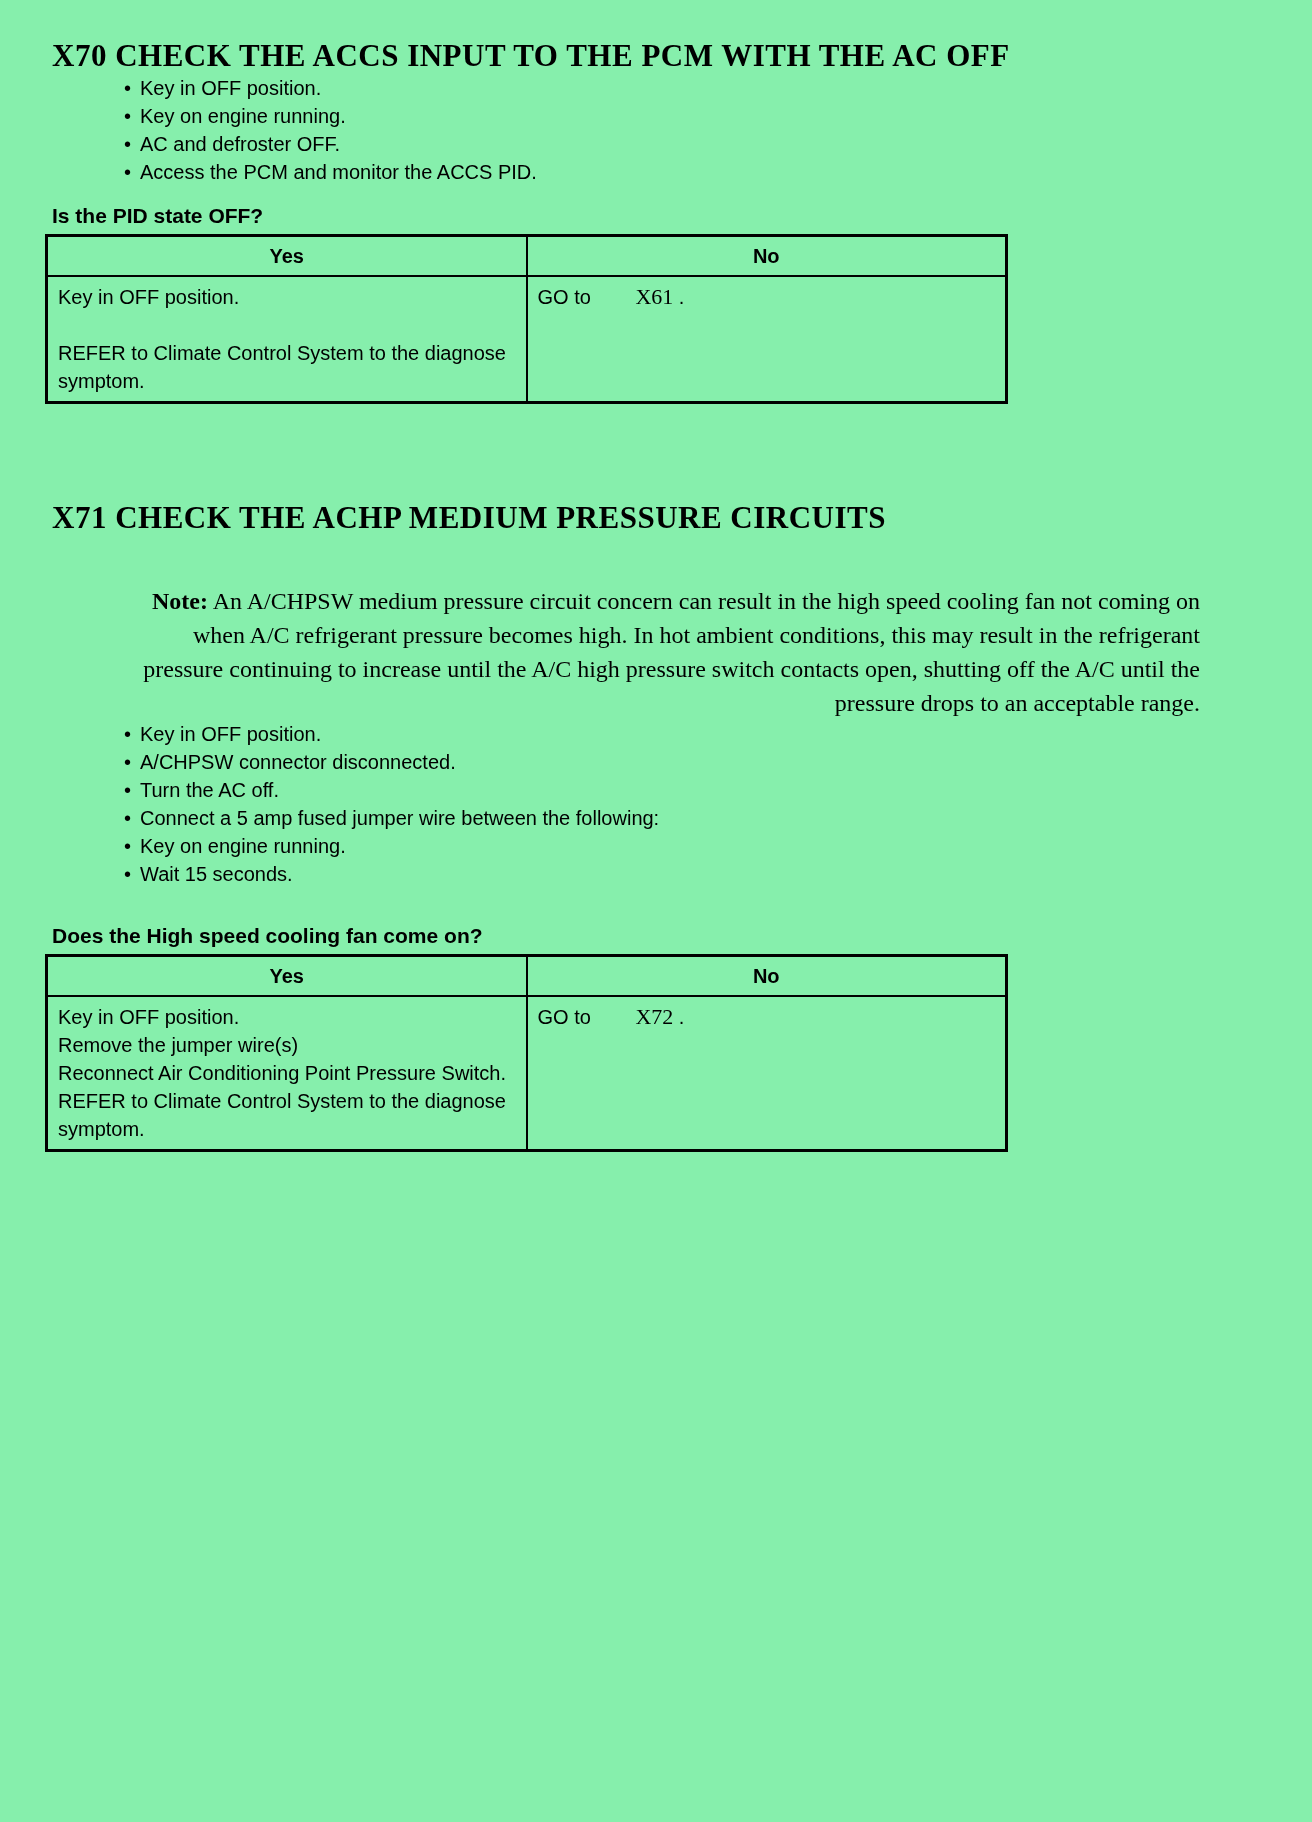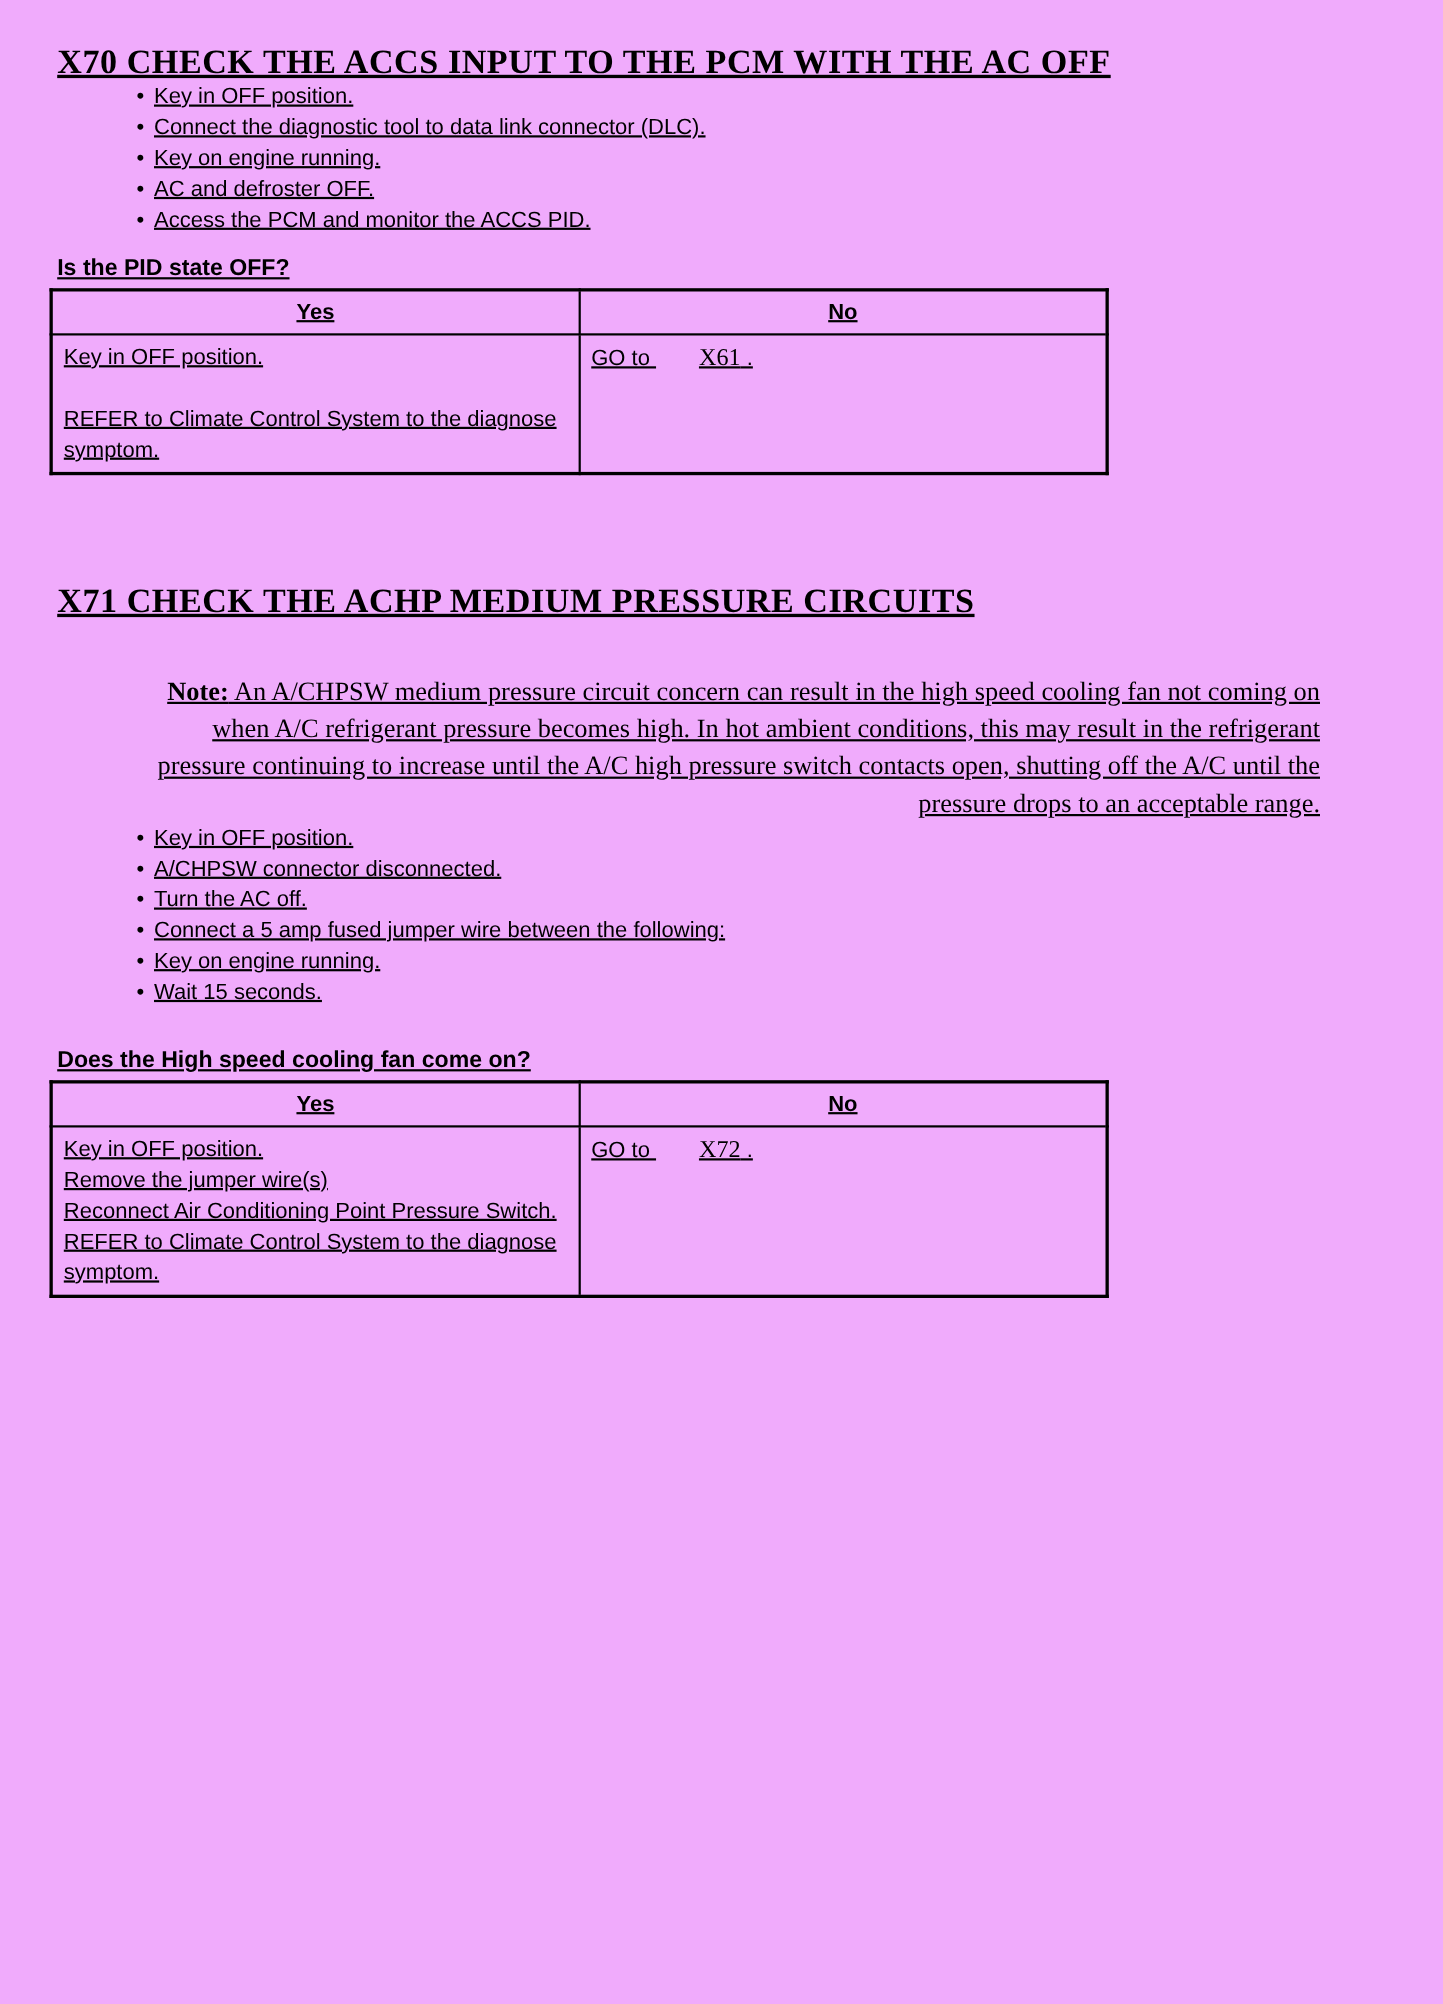--- a/index.html
+++ b/index.html
@@ -1,26 +1,25 @@
 <!DOCTYPE html>
 <html><head>
 <meta charset="utf-8">
 <style>
   * { box-sizing: border-box; }
   html, body { margin: 0; padding: 0; background: #ffffff; }
   .page {
     position: relative;
     width: 1312px;
     height: 1822px;
-    background: #f0abfc;
+    background: #86efac;
     color: #000000;
     font-family: "Liberation Sans", sans-serif;
     padding: 26px 52px 0 52px;
     overflow: hidden;
-    text-decoration: underline;
   }
   .section-title {
     font-family: "Liberation Serif", serif;
     font-weight: bold;
     font-size: 31px;
     letter-spacing: 0.5px;
     margin: 0;
   }
   .title-x70 { margin-top: 12px; }
   .title-x71 { margin-top: 96px; }
@@ -98,21 +97,20 @@
 </style>
 </head>
 <body>
 
 <div class="page">
 
   <h1 class="section-title title-x70">X70 CHECK THE ACCS INPUT TO THE PCM WITH THE AC OFF</h1>
 
   <ul class="bullets bullets-x70">
     <li>Key in OFF position.</li>
-    <li>Connect the diagnostic tool to data link connector (DLC).</li>
     <li>Key on engine running.</li>
     <li>AC and defroster OFF.</li>
     <li>Access the PCM and monitor the ACCS PID.</li>
   </ul>
 
   <p class="question question-x70">Is the PID state OFF?</p>
 
   <table class="grid decision-table">
     <colgroup>
         <col>

